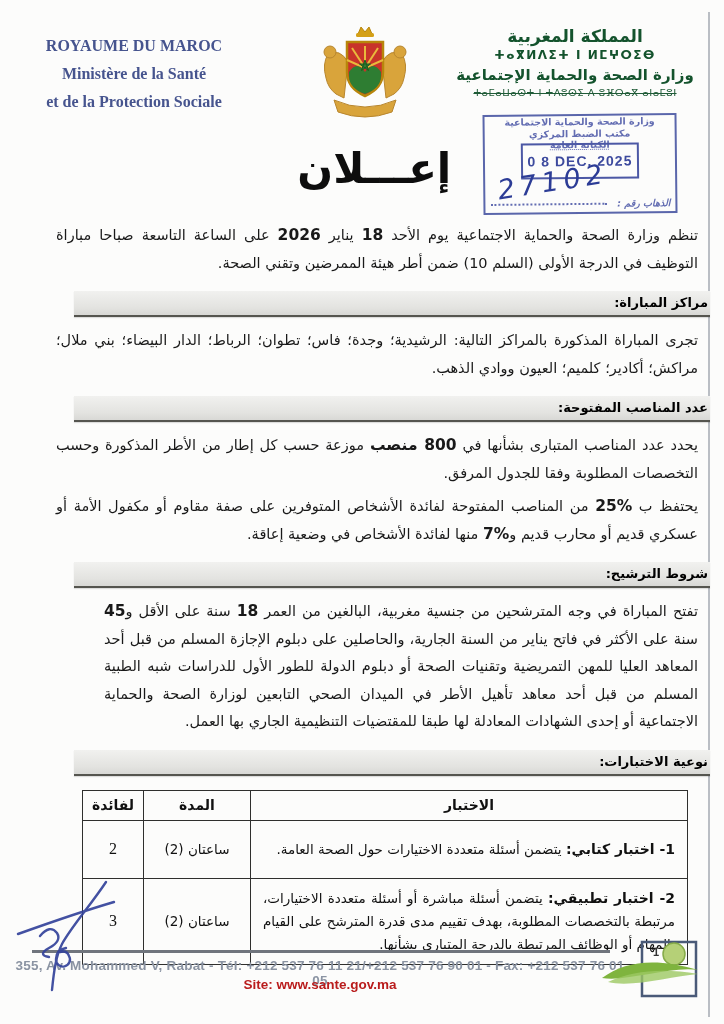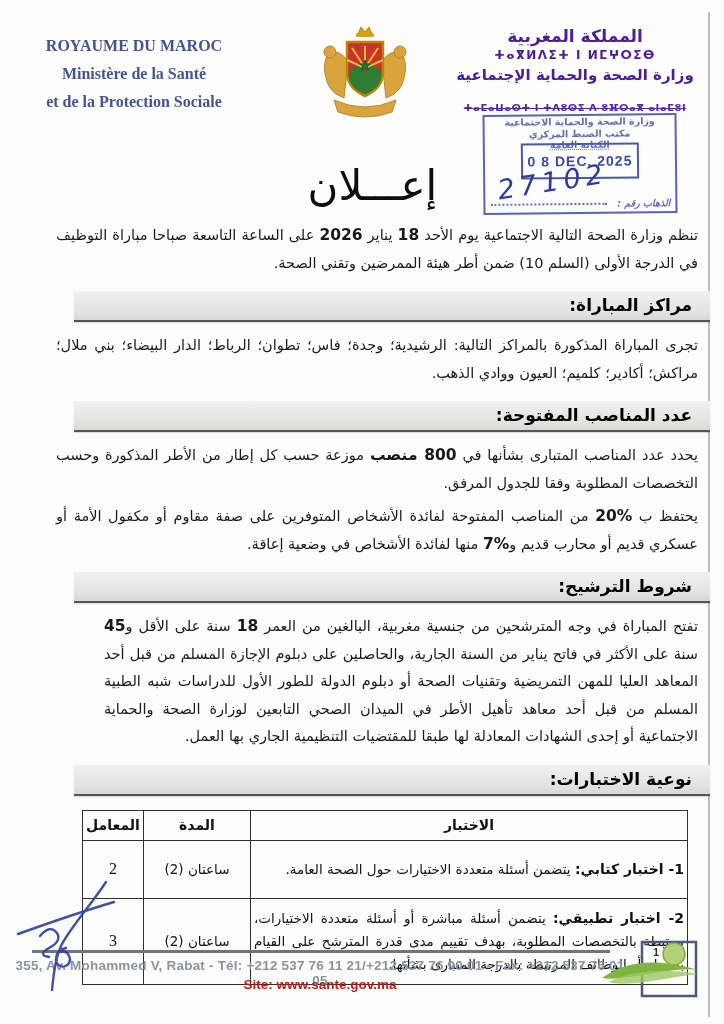--- a/index.html
+++ b/index.html
@@ -6,61 +6,61 @@
   body{background:#ffffff;}
   .page{position:relative;width:724px;height:1024px;background:#fcfcfb;overflow:hidden;
         font-family:"DejaVu Sans",sans-serif;}
   .scan-edge{position:absolute;left:708px;top:12px;width:2px;height:1005px;background:#a9aeb6;opacity:.8;}
 
   
   .hdr-fr{position:absolute;left:26px;top:32px;width:216px;text-align:center;
           font-family:"Liberation Serif",serif;font-weight:bold;color:#46548e;
           font-size:16px;line-height:28px;}
   .coat{position:absolute;left:314px;top:20px;width:102px;height:104px;}
-  .hdr-ar{position:absolute;left:443px;top:26px;width:264px;text-align:center;color:#4c1d95;}
+  .hdr-ar{position:absolute;left:443px;top:26px;width:264px;text-align:center;color:#14532d;}
   .hdr-ar .kingdom{font-size:17px;font-weight:bold;}
   .hdr-ar .tif{font-size:12px;letter-spacing:1.5px;margin-top:2px;font-weight:bold;}
   .hdr-ar .ministry{font-size:15px;font-weight:bold;margin-top:4px;}
-  .hdr-ar .tif2{font-size:10px;letter-spacing:.5px;margin-top:18px;font-weight:bold;
+  .hdr-ar .tif2{font-size:10px;letter-spacing:.5px;margin-top:3px;font-weight:normal;
                 text-decoration:line-through;opacity:.95;}
 
   
   .stamp{position:absolute;left:483px;top:114px;width:190px;height:96px;border:2px solid #5a66ab;
          color:#636db2;transform:rotate(-.6deg);z-index:3;}
   .stamp .s{font-size:9.5px;font-weight:bold;text-align:center;line-height:11.5px;direction:rtl;}
   .stamp .s3{text-decoration:underline dotted;}
   .datebox{position:absolute;left:36px;top:27px;width:114px;height:32px;border:2px solid #4c58a5;
            display:flex;align-items:center;justify-content:center;
            font-family:"Liberation Sans",sans-serif;font-weight:bold;font-size:14px;
            color:#3d4a9e;letter-spacing:1px;}
   .depart{position:absolute;right:5px;bottom:3px;font-size:9.5px;font-weight:bold;direction:rtl;font-style:italic;}
   .dotlead{position:absolute;left:6px;bottom:7px;width:116px;border-bottom:2px dotted #636db2;}
   .handnum{position:absolute;left:497px;top:166px;font-size:27px;font-style:italic;color:#2c3c96;
            transform:rotate(-9deg);letter-spacing:5px;z-index:4;font-weight:500;}
 
   
   .title{position:absolute;top:144px;left:50%;transform:translateX(-42%);
-         font-size:42px;font-weight:normal;color:#0d0d0d;z-index:2;margin-top:17px;}
+         font-size:42px;font-weight:bold;color:#0d0d0d;z-index:2;}
 
   
   .body-flow{position:absolute;top:222px;left:56px;right:26px;}
   .p{direction:rtl;text-align:justify;font-size:14.5px;line-height:27.5px;color:#191919;margin:0;}
   .p b{font-weight:bold;font-size:15.5px;}
   .section-bar{direction:rtl;margin:14px -12px 10px 18px;
                background:linear-gradient(180deg,#f1f1ef 0%,#e3e3e0 70%,#d8d8d5 100%);
-               border-bottom:2.5px solid #55554f;padding:4px 18px 5px 0;
-               font-weight:bold;font-size:17px;color:#000;box-shadow:0 1px 1px rgba(0,0,0,.12);}
+               border-bottom:2.5px solid #55554f;padding:4px 2px 5px 0;
+               font-weight:bold;font-size:13px;color:#000;box-shadow:0 1px 1px rgba(0,0,0,.12);}
   .mt6{margin-top:6px;} .mb12{margin-bottom:12px;margin-left:48px;}
 
   
   table.tests{direction:rtl;border-collapse:collapse;margin:14px 10px 0 26px;
               width:calc(100% - 36px);color:#111;}
   table.tests th,table.tests td{border:1.6px solid #2f2f2d;}
   table.tests th{font-size:14px;font-weight:bold;height:27px;text-align:center;}
-  td.exam{padding:8px 3px;font-size:13.5px;line-height:23px;text-align:justify;}
+  td.exam{padding:8px 12px;font-size:13.5px;line-height:23px;text-align:justify;}
   td.exam b{font-size:14px;}
   td.dur{text-align:center;font-size:13.5px;width:104px;}
   td.coef{text-align:center;font-size:16px;width:58px;font-family:"Liberation Serif",serif;}
   tr.r1{height:58px;} tr.r2{height:82px;}
 
   
   .footer-line{position:absolute;left:32px;top:950px;width:578px;height:2.5px;background:#70757d;}
   .footer-addr{position:absolute;left:8px;top:958px;width:624px;text-align:center;
                font-family:"Liberation Sans",sans-serif;font-weight:bold;font-size:13.5px;
                color:#8a93a2;letter-spacing:.2px;}
@@ -122,45 +122,45 @@
     <div class="s s3">الكتابة العامة</div>
     <div class="datebox">0 8 DEC. 2025</div>
     <div class="dotlead"></div>
     <div class="depart">الذهاب رقم :</div>
   </div>
   <div class="handnum">27102</div>
 
   <div class="title">إعـــلان</div>
 
   <div class="body-flow">
-    <p class="p"><span>تنظم وزارة الصحة التالية الاجتماعية يوم الأحد </span><b>18</b><span> يناير </span><b>2026</b><span> على الساعة التاسعة صباحا مباراة التوظيف في الدرجة الأولى (السلم 10) ضمن أطر هيئة الممرضين وتقني الصحة.</span></p>
+    <p class="p"><span>تنظم وزارة الصحة والحماية الاجتماعية يوم الأحد </span><b>18</b><span> يناير </span><b>2026</b><span> على الساعة التاسعة صباحا مباراة التوظيف في الدرجة الأولى (السلم 10) ضمن أطر هيئة الممرضين وتقني الصحة.</span></p>
 
     <div class="section-bar">مراكز المباراة:</div>
     <p class="p">تجرى المباراة المذكورة بالمراكز التالية: الرشيدية؛ وجدة؛ فاس؛ تطوان؛ الرباط؛ الدار البيضاء؛ بني ملال؛ مراكش؛ أكادير؛ كلميم؛ العيون ووادي الذهب.</p>
 
     <div class="section-bar">عدد المناصب المفتوحة:</div>
     <p class="p"><span>يحدد عدد المناصب المتبارى بشأنها في </span><b>800 منصب</b><span> موزعة حسب كل إطار من الأطر المذكورة وحسب التخصصات المطلوبة وفقا للجدول المرفق.</span></p>
-    <p class="p mt6"><span>يحتفظ ب </span><b>%20</b><span> من المناصب المفتوحة لفائدة الأشخاص المتوفرين على صفة مقاوم أو مكفول الأمة أو عسكري قديم أو محارب قديم و</span><b>%7</b><span> منها لفائدة الأشخاص في وضعية إعاقة.</span></p>
+    <p class="p mt6"><span>يحتفظ ب </span><b>%25</b><span> من المناصب المفتوحة لفائدة الأشخاص المتوفرين على صفة مقاوم أو مكفول الأمة أو عسكري قديم أو محارب قديم و</span><b>%7</b><span> منها لفائدة الأشخاص في وضعية إعاقة.</span></p>
 
     <div class="section-bar">شروط الترشيح:</div>
     <p class="p mb12"><span>تفتح المباراة في وجه المترشحين من جنسية مغربية، البالغين من العمر </span><b>18</b><span> سنة على الأقل و</span><b>45</b><span> سنة على الأكثر في فاتح يناير من السنة الجارية، والحاصلين على دبلوم الإجازة المسلم من قبل أحد المعاهد العليا للمهن التمريضية وتقنيات الصحة أو دبلوم الدولة للطور الأول للدراسات شبه الطبية المسلم من قبل أحد معاهد تأهيل الأطر في الميدان الصحي التابعين لوزارة الصحة والحماية الاجتماعية أو إحدى الشهادات المعادلة لها طبقا للمقتضيات التنظيمية الجاري بها العمل.</span></p>
 
     <div class="section-bar">نوعية الاختبارات:</div>
 
     <table class="tests">
       <colgroup>
           <col>
           <col style="width:104px">
           <col style="width:58px">
         </colgroup>
       <tbody>
           <tr>
         <th>الاختبار</th>
         <th>المدة</th>
-        <th>المعامل</th>
+        <th>لفائدة</th>
       </tr>
       <tr class="r1">
         <td class="exam"><b>1- اختبار كتابي:</b><span> يتضمن أسئلة متعددة الاختيارات حول الصحة العامة.</span></td>
         <td class="dur">ساعتان (2)</td>
         <td class="coef">2</td>
       </tr>
       <tr class="r2">
         <td class="exam"><b>2- اختبار تطبيقي:</b><span> يتضمن أسئلة مباشرة أو أسئلة متعددة الاختيارات، مرتبطة بالتخصصات المطلوبة، بهدف تقييم مدى قدرة المترشح على القيام بالمهام أو الوظائف المرتبطة بالدرجة المتبارى بشأنها.</span></td>
         <td class="dur">ساعتان (2)</td>
         <td class="coef">3</td>

